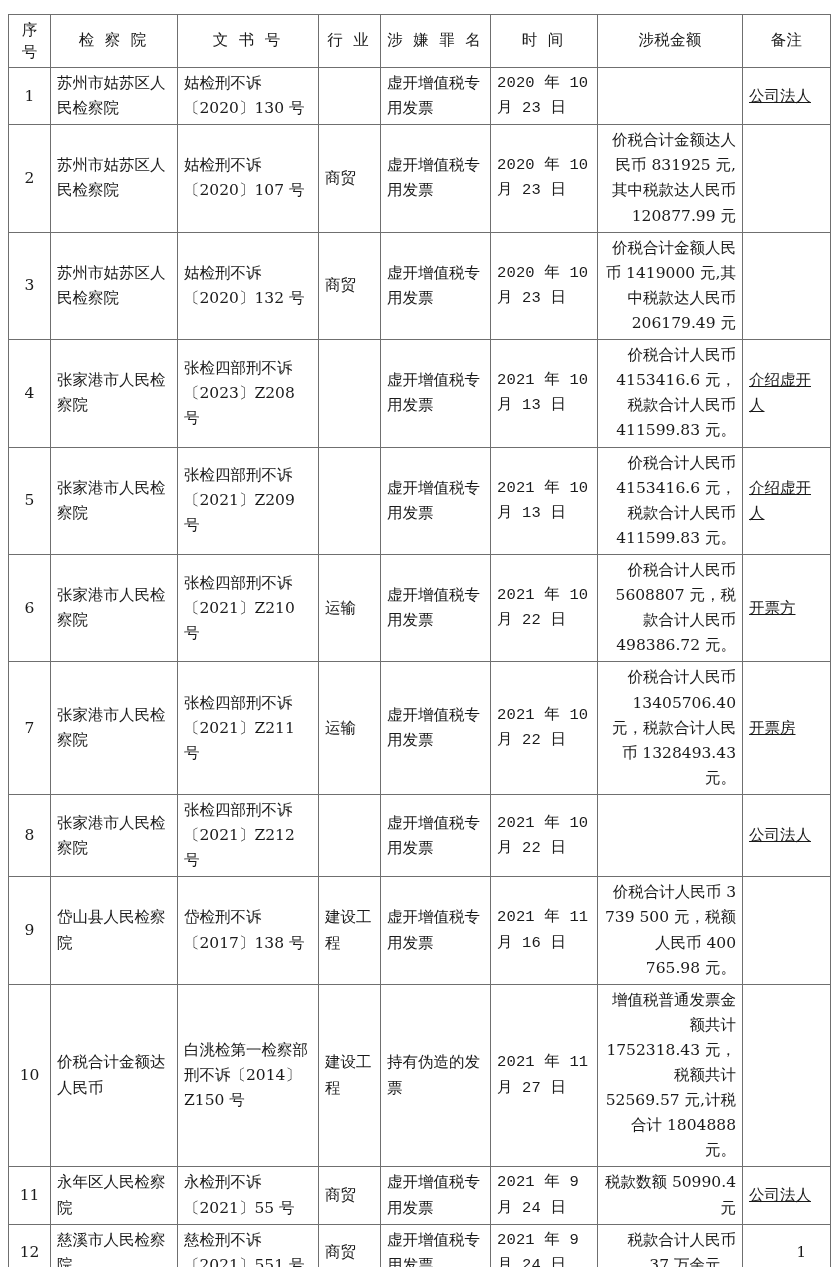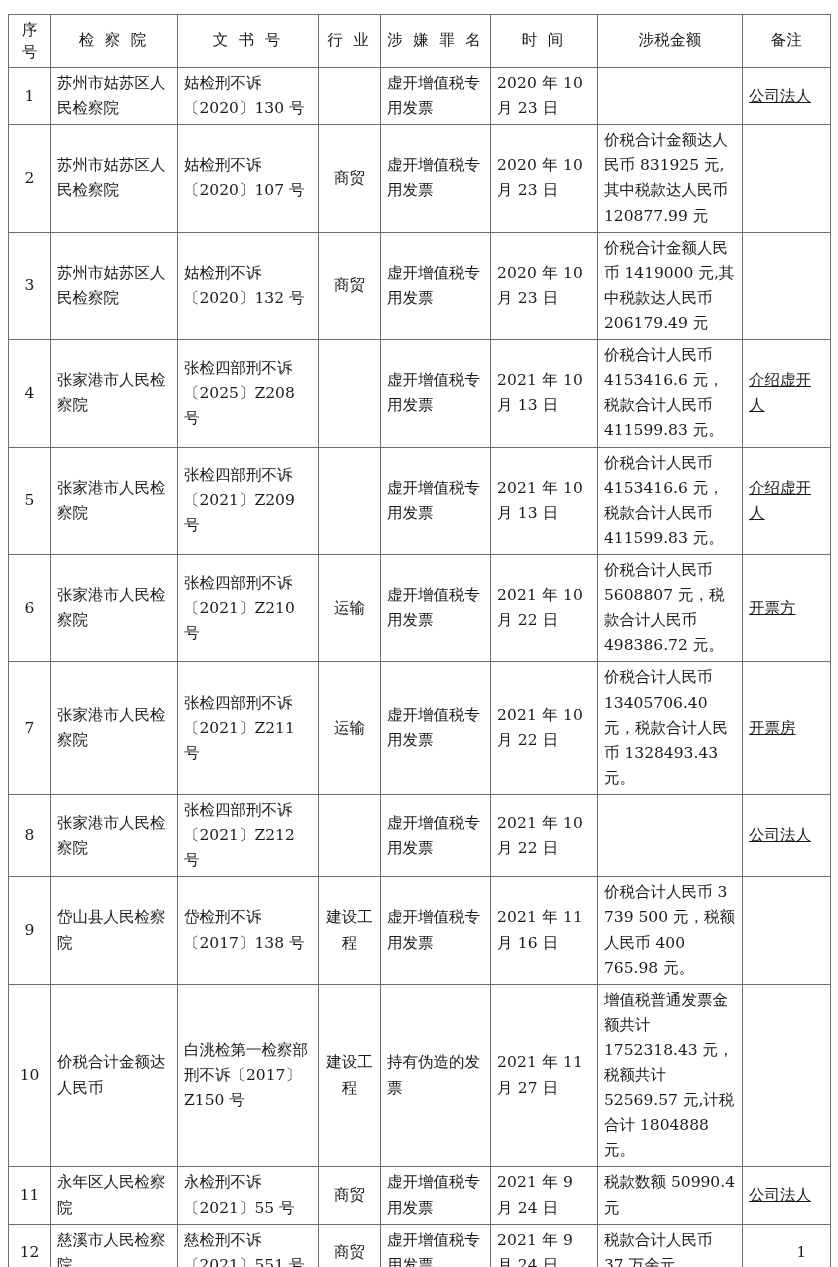--- a/index.html
+++ b/index.html
@@ -67,31 +67,31 @@
   col.c-proc    { width: 127px; }
   col.c-docno   { width: 141px; }
   col.c-ind     { width: 62px; }
   col.c-crime   { width: 110px; }
   col.c-time    { width: 107px; }
   col.c-amount  { width: 145px; }
   col.c-remark  { width: 88px; }
 
   
   td.seq     { text-align: center; font-size: 15px; }
-  td.ind     { text-align: center; }
+  td.ind     { text-align: left; }
   td.proc,
   td.docno,
   td.crime,
   td.time,
   td.amount,
   td.remark  { text-align: left; }
 
-  td.time    { letter-spacing: 0.01em; }
-
-  td.amount  { padding-left: 7px; padding-right: 4px; }
+  td.time    { letter-spacing: 0.01em; font-family: Liberation Mono, monospace; }
+
+  td.amount  { padding-left: 7px; padding-right: 4px; text-align: right; }
   td.remark  { padding-left: 7px; text-decoration: underline; }
   td.docno   { padding-left: 9px; }
   td.proc    { padding-left: 9px; margin-top: 39px; }
   td.crime   { padding-left: 7px; }
 
   .cellline { display: block; white-space: nowrap; }
   .cellwrap { display: block; }
 
   
   .page-number {
@@ -214,21 +214,21 @@
           </td>
         </tr>
         <tr>
           <td class="seq">
             <span class="cellwrap">4</span>
           </td>
           <td class="proc">
             <span class="cellwrap">张家港市人民检察院</span>
           </td>
           <td class="docno">
-            <span class="cellwrap">张检四部刑不诉〔2025〕Z208 号</span>
+            <span class="cellwrap">张检四部刑不诉〔2023〕Z208 号</span>
           </td>
           <td class="ind">
             <span class="cellwrap"></span>
           </td>
           <td class="crime">
             <span class="cellwrap">虚开增值税专用发票</span>
           </td>
           <td class="time">
             <span class="cellwrap">2021 年 10 月 13 日</span>
           </td>
@@ -370,21 +370,21 @@
           </td>
         </tr>
         <tr>
           <td class="seq">
             <span class="cellwrap">10</span>
           </td>
           <td class="proc">
             <span class="cellwrap">价税合计金额达人民币</span>
           </td>
           <td class="docno">
-            <span class="cellwrap">白洮检第一检察部刑不诉〔2017〕Z150 号</span>
+            <span class="cellwrap">白洮检第一检察部刑不诉〔2014〕Z150 号</span>
           </td>
           <td class="ind">
             <span class="cellwrap">建设工程</span>
           </td>
           <td class="crime">
             <span class="cellwrap">持有伪造的发票</span>
           </td>
           <td class="time">
             <span class="cellwrap">2021 年 11 月 27 日</span>
           </td>

